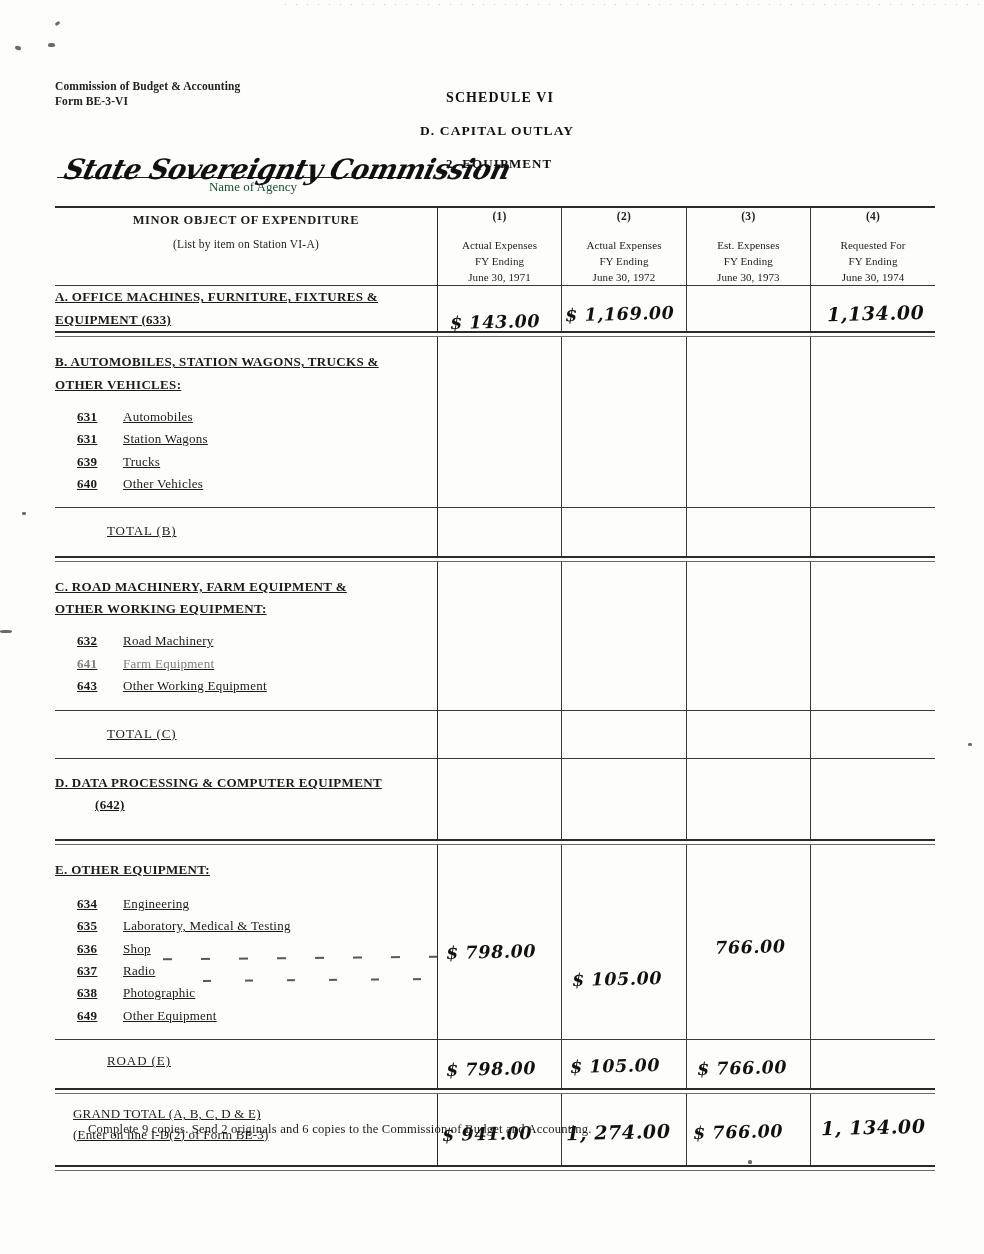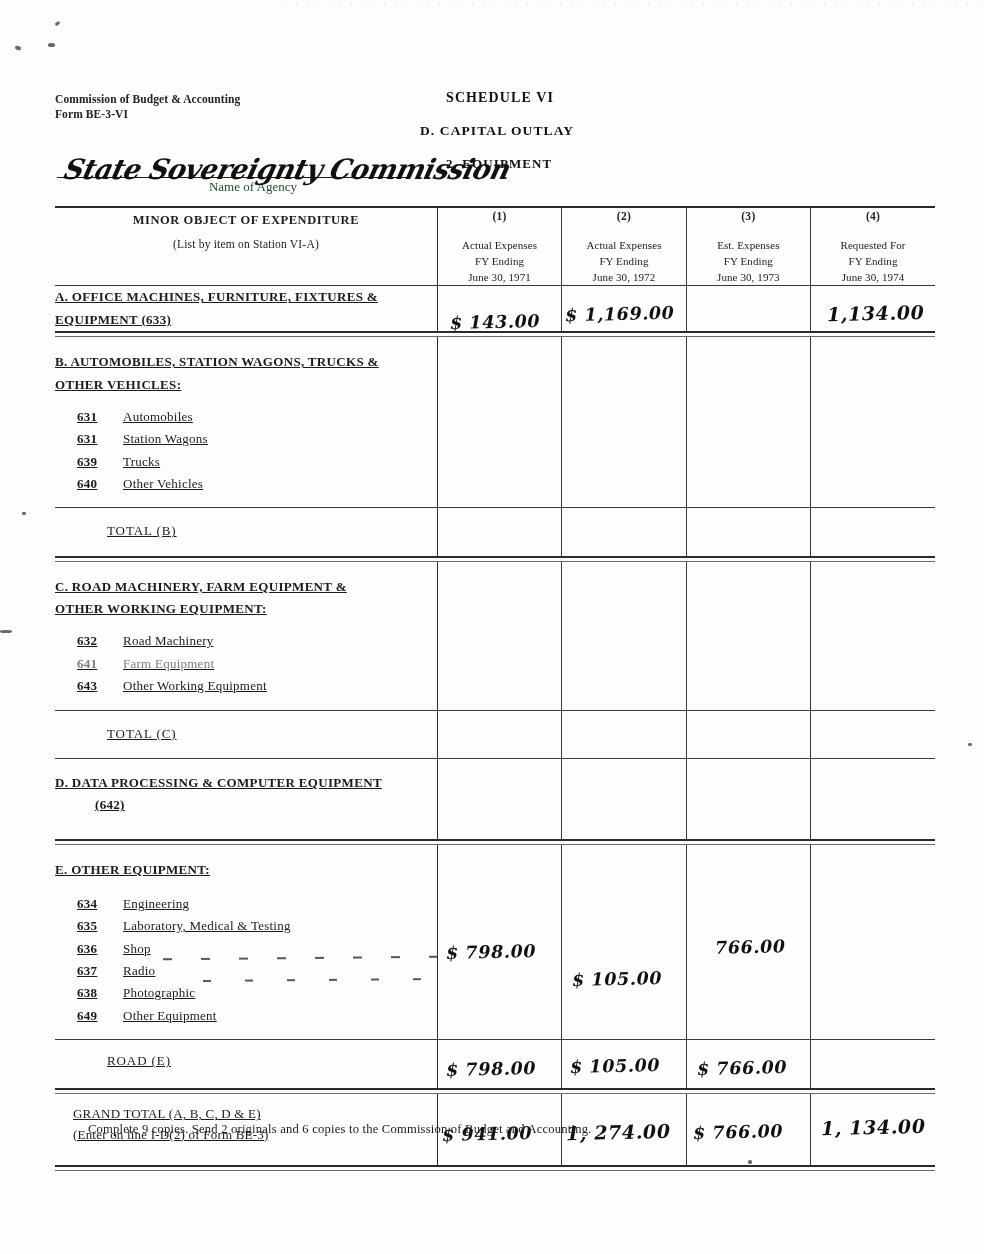--- a/index.html
+++ b/index.html
@@ -36,21 +36,21 @@
     position: absolute;
     background: #444;
     border-radius: 40%;
     opacity: .8;
   }
 
   
   .hdr-left {
     position: absolute;
     left: 55px;
-    top: 92px;
+    top: 79px;
     font-family: "Liberation Serif", serif;
     font-size: 11.5px;
     font-weight: bold;
     line-height: 1.32;
     letter-spacing: .1px;
     color: #222;
   }
   .hdr-center {
     position: absolute;
     left: 404px;

